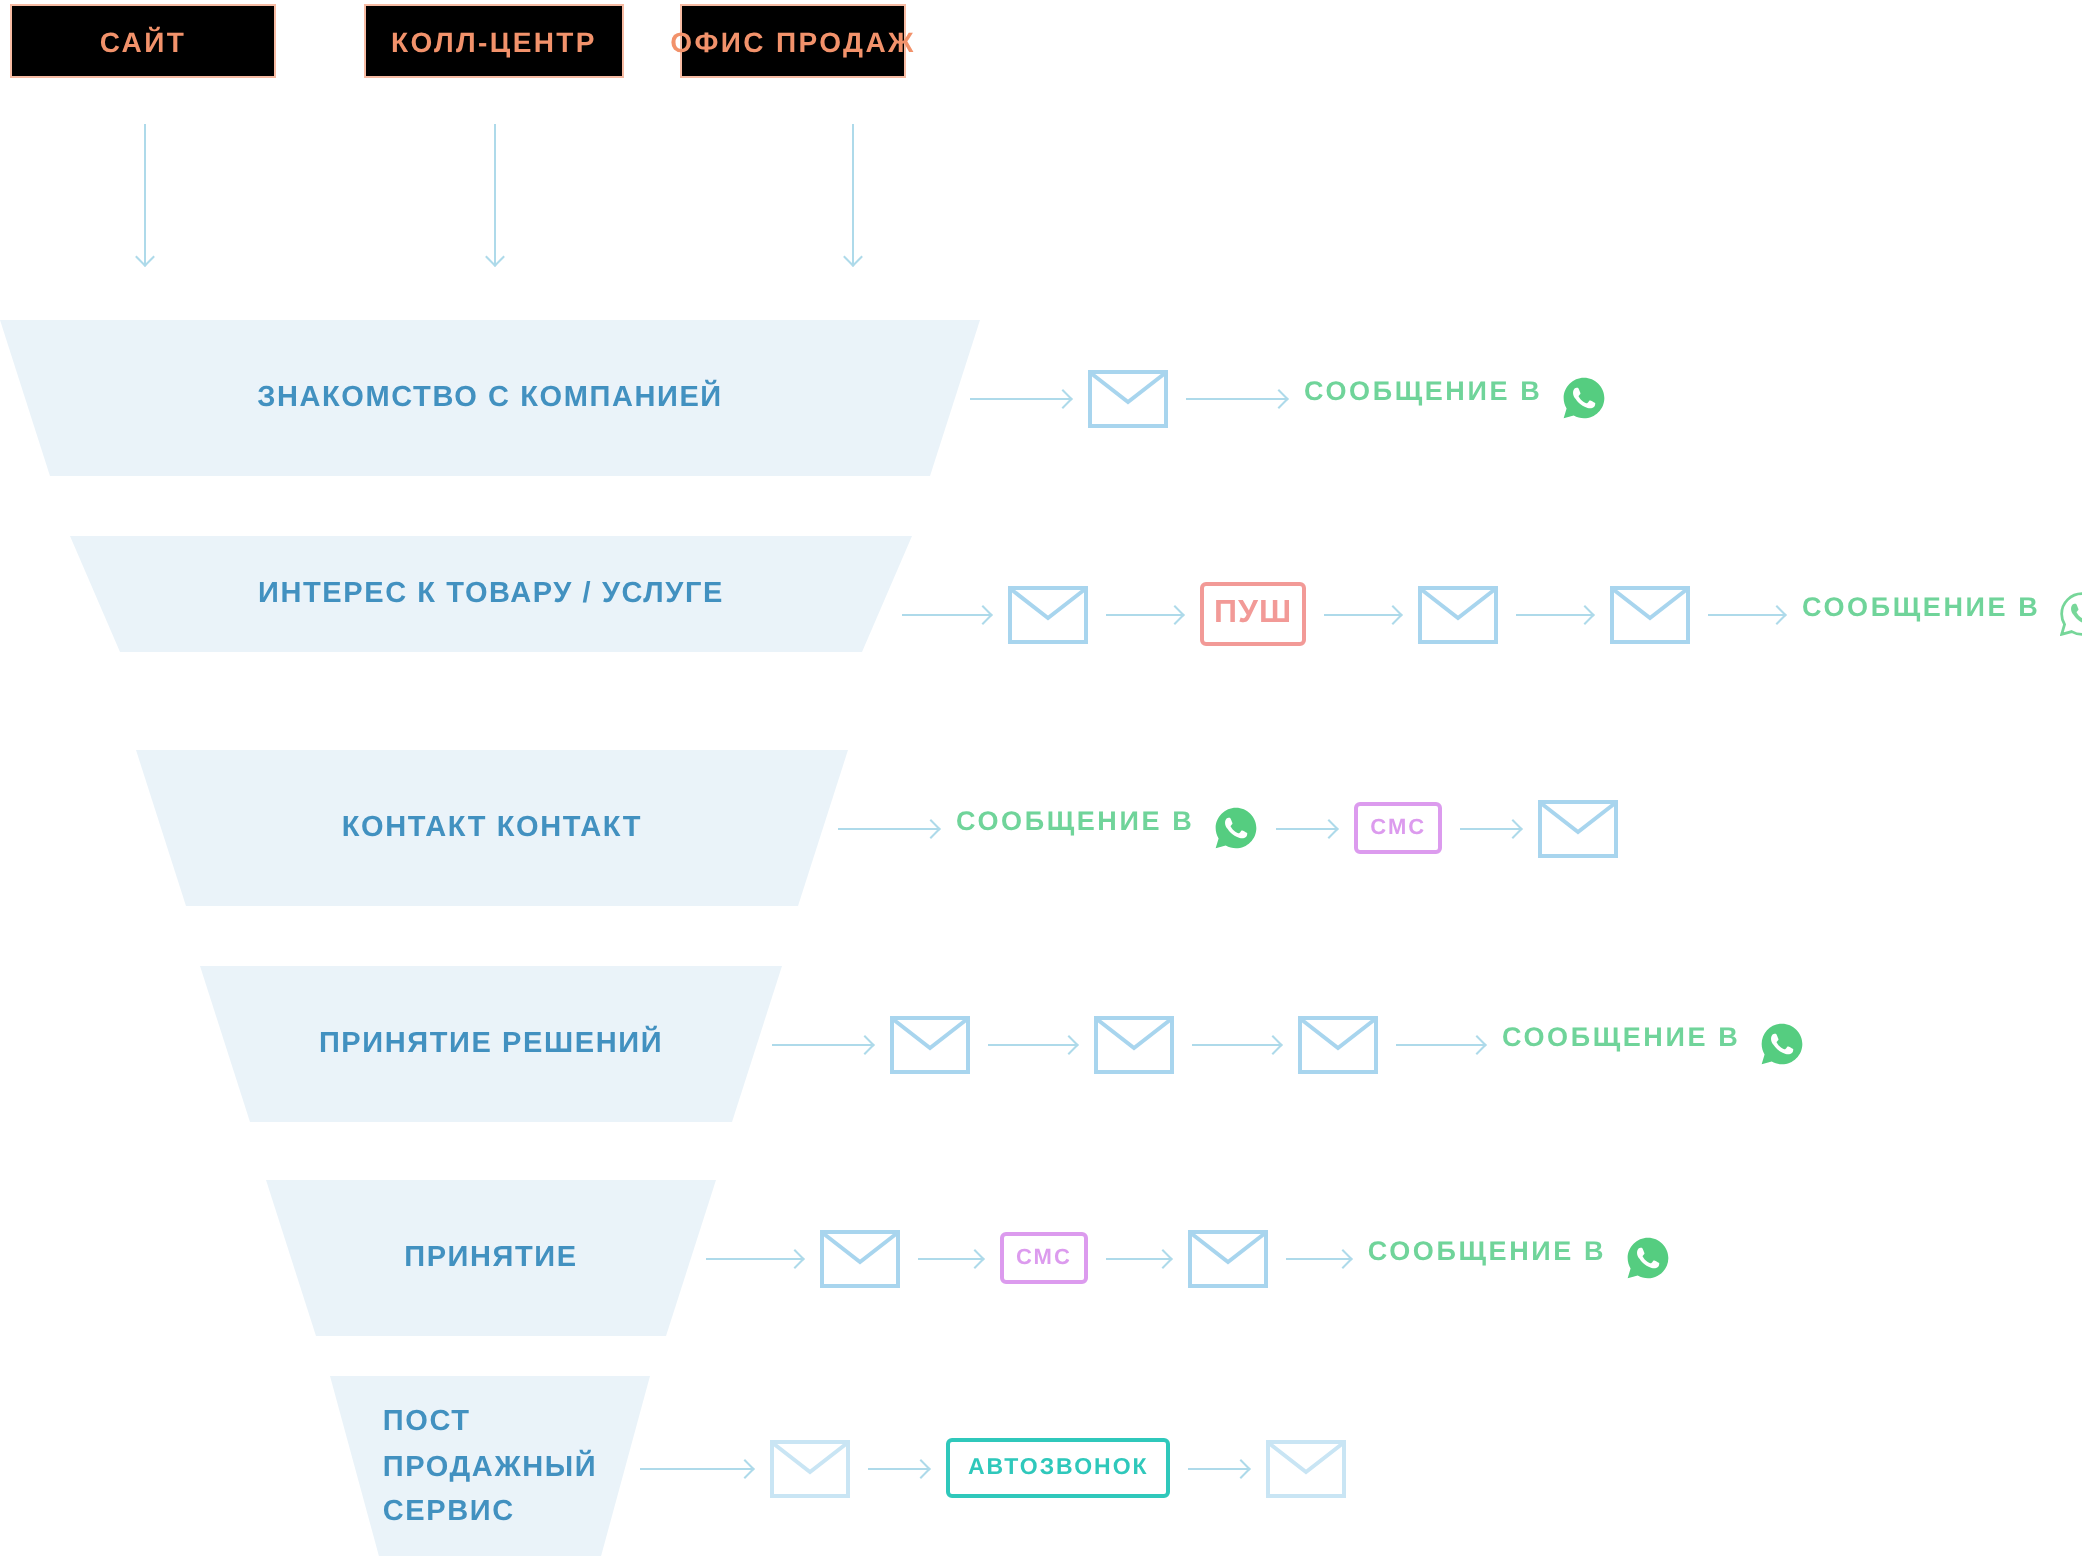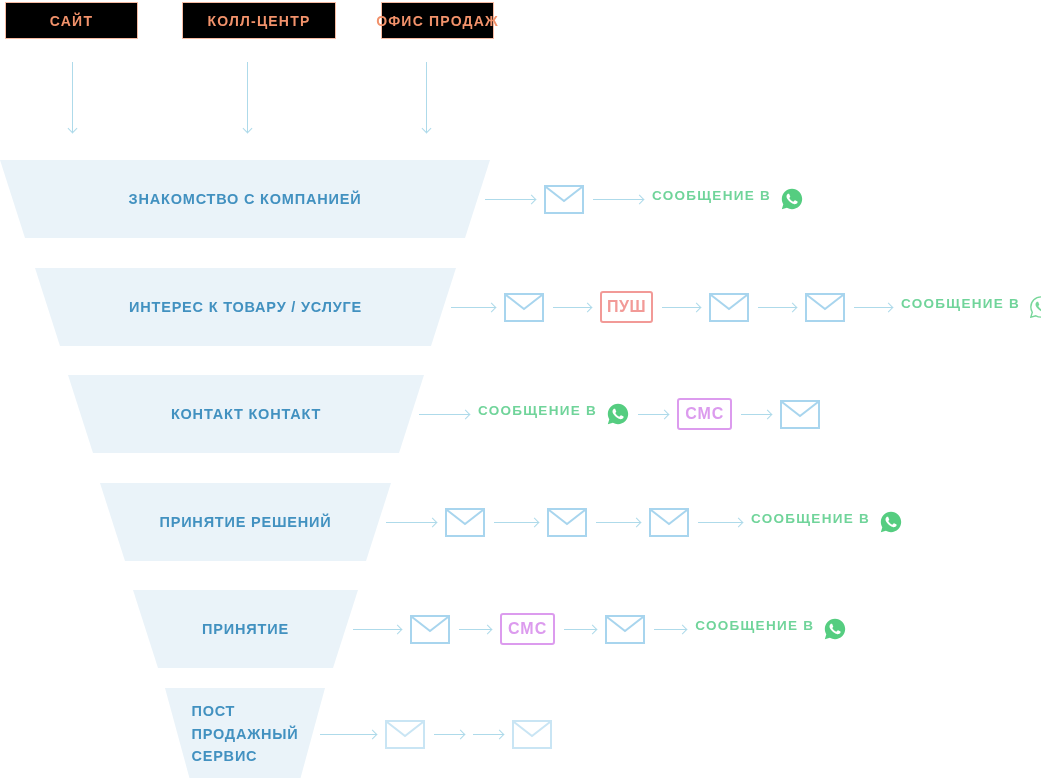--- a/index.html
+++ b/index.html
@@ -49,45 +49,45 @@
   .env { flex:none; display:block; line-height:0; }
   .env svg rect, .env svg path { stroke:var(--envelope); fill:none; stroke-width:2; }
   .env.faded svg rect, .env.faded svg path { stroke:var(--envelope-faded); }
 
   .tagbox {
     box-sizing:border-box; border:2px solid; border-radius:3px; background:#fff;
     font-weight:bold; display:flex; align-items:center; justify-content:center;
     flex:none; white-space:nowrap;
   }
   .tag-push    { color:var(--push);     border-color:var(--push);     font-size:16px; padding:5px 5px;  letter-spacing:0.5px; }
-  .tag-sms     { color:var(--sms);      border-color:var(--sms);      font-size:16px; padding:5px 6px;  letter-spacing:1px; }
+  .tag-sms     { color:var(--sms);      border-color:var(--sms);      font-size:11px; padding:5px 6px;  letter-spacing:1px; }
   .tag-autocall{ color:var(--autocall); border-color:var(--autocall); font-size:11.5px; padding:7px 9px;  letter-spacing:1px; }
 
   .wa { display:flex; align-items:flex-start; gap:10px; flex:none; }
   .wa-text { color:var(--whatsapp-text); font-weight:bold; font-size:13.5px; letter-spacing:1.3px; white-space:nowrap; }
   .wa-icon { flex:none; line-height:0; }
   .wa-icon svg .bubble { fill:var(--whatsapp-green); }
   .wa-icon svg .phone  { fill:#ffffff; }
   .wa-icon.outline svg .bubble { fill:#ffffff; stroke:var(--whatsapp-green); stroke-width:1.5; opacity:0.8; }
   .wa-icon.outline svg .phone  { fill:var(--whatsapp-green); opacity:0.8; }
 </style>
 </head>
 <body>
 
 <div class="stage">
   <div id="sources">
       <div class="source-box" style="left: 5px; width: 133px;">
         <span class="source-label">САЙТ</span>
       </div>
       <div class="varrow" style="left: 71.5px;"></div>
-      <div class="source-box" style="left: 182px; width: 154px;">
+      <div class="source-box" style="left: 182px; width: 130px;">
         <span class="source-label">КОЛЛ-ЦЕНТР</span>
       </div>
       <div class="varrow" style="left: 247px;"></div>
-      <div class="source-box" style="left: 381px; width: 113px;">
+      <div class="source-box" style="left: 340px; width: 113px;">
         <span class="source-label">ОФИС ПРОДАЖ</span>
       </div>
       <div class="varrow" style="left: 425.5px;"></div>
     </div>
   <div id="funnel">
       <div class="funnel-row" style="left: 0px; top: 160px; width: 490px; height: 78px; clip-path: polygon(0px 0px, 100% 0px, calc(100% - 25px) 100%, 25px 100%);">
         <div class="funnel-label">ЗНАКОМСТВО С КОМПАНИЕЙ</div>
       </div>
       <div class="chain" style="left: 485px; top: 160px; height: 78px;">
         <div class="harrow" style="width: 50px;"></div>
@@ -97,21 +97,21 @@
           </svg></span>
         <div class="harrow" style="width: 50px;"></div>
         <span class="wa">
           <span class="wa-text">СООБЩЕНИЕ В</span>
           <span class="wa-icon"><svg width="22" height="22" viewBox="0 0 24 24">
               <path class="bubble" d="M12 .9C5.9.9.9 5.9.9 12c0 2.1.6 4 1.6 5.7L.9 23.1l5.5-1.5c1.7 1 3.6 1.5 5.6 1.5 6.1 0 11.1-5 11.1-11.1S18.1.9 12 .9z"></path>
               <path class="phone" d="M17.5 14.4c-.3-.15-1.76-.87-2.03-.97-.27-.1-.47-.15-.67.15-.2.3-.77.97-.94 1.17-.17.2-.35.22-.65.07-.3-.15-1.26-.46-2.4-1.48-.89-.8-1.49-1.77-1.66-2.07-.17-.3-.02-.46.13-.61.14-.13.3-.35.45-.52.15-.18.2-.3.3-.5.1-.2.05-.38-.03-.53-.07-.15-.67-1.62-.92-2.22-.24-.58-.49-.5-.67-.51l-.57-.01c-.2 0-.52.07-.8.37-.27.3-1.04 1.02-1.04 2.49 0 1.47 1.07 2.89 1.22 3.09.15.2 2.11 3.22 5.11 4.51.71.31 1.27.49 1.7.63.72.23 1.37.2 1.88.12.57-.09 1.76-.72 2-1.42.25-.7.25-1.3.18-1.42-.08-.13-.28-.2-.58-.35z"></path>
             </svg></span>
         </span>
       </div>
-      <div class="funnel-row" style="left: 35px; top: 268px; width: 421px; height: 78px; clip-path: polygon(0px 0px, 100% 0px, calc(100% - 25px) 100%, 25px 100%);">
+      <div class="funnel-row" style="left: 35px; top: 268px; width: 421px; height: 58px; clip-path: polygon(0px 0px, 100% 0px, calc(100% - 25px) 100%, 25px 100%);">
         <div class="funnel-label">ИНТЕРЕС К ТОВАРУ / УСЛУГЕ</div>
       </div>
       <div class="chain" style="left: 451px; top: 268px; height: 78px;">
         <div class="harrow" style="width: 44px;"></div>
         <span class="env"><svg width="40" height="29" viewBox="0 0 40 29">
             <rect x="1" y="1" width="38" height="27"></rect>
             <path d="M2 2 L20 16 L38 2"></path>
           </svg></span>
         <div class="harrow" style="width: 38px;"></div>
         <div class="tagbox tag-push">ПУШ</div>
@@ -212,20 +212,21 @@
 ПРОДАЖНЫЙ
 СЕРВИС</div>
       </div>
       <div class="chain" style="left: 320px; top: 688px; height: 92px;">
         <div class="harrow" style="width: 56px;"></div>
         <span class="env faded"><svg width="40" height="29" viewBox="0 0 40 29">
             <rect x="1" y="1" width="38" height="27"></rect>
             <path d="M2 2 L20 16 L38 2"></path>
           </svg></span>
         <div class="harrow" style="width: 30px;"></div>
+        <div class="tagbox tag-autocall">АВТОЗВОНОК</div>
         <div class="harrow" style="width: 30px;"></div>
         <span class="env faded"><svg width="40" height="29" viewBox="0 0 40 29">
             <rect x="1" y="1" width="38" height="27"></rect>
             <path d="M2 2 L20 16 L38 2"></path>
           </svg></span>
       </div>
     </div>
 </div>
 
 </body></html>

